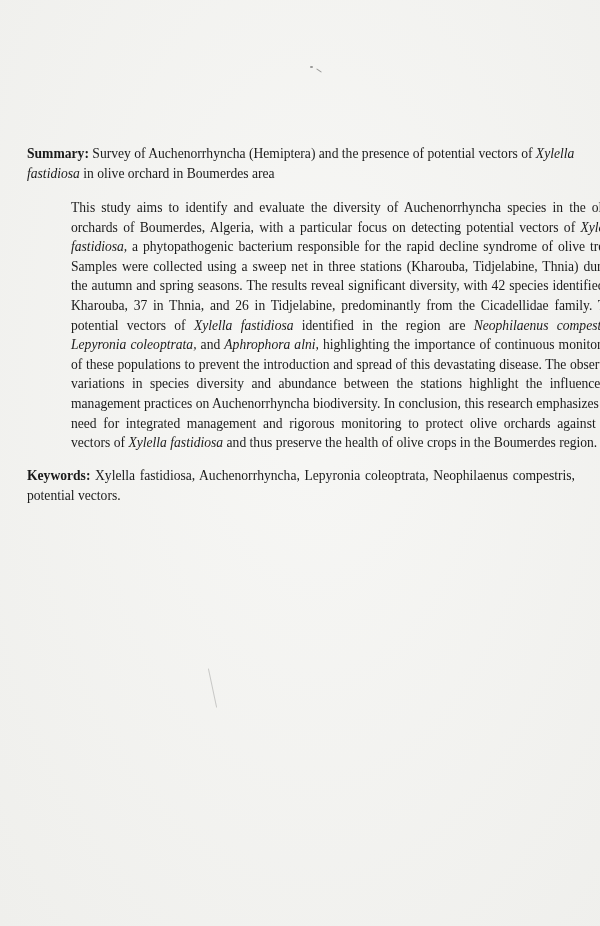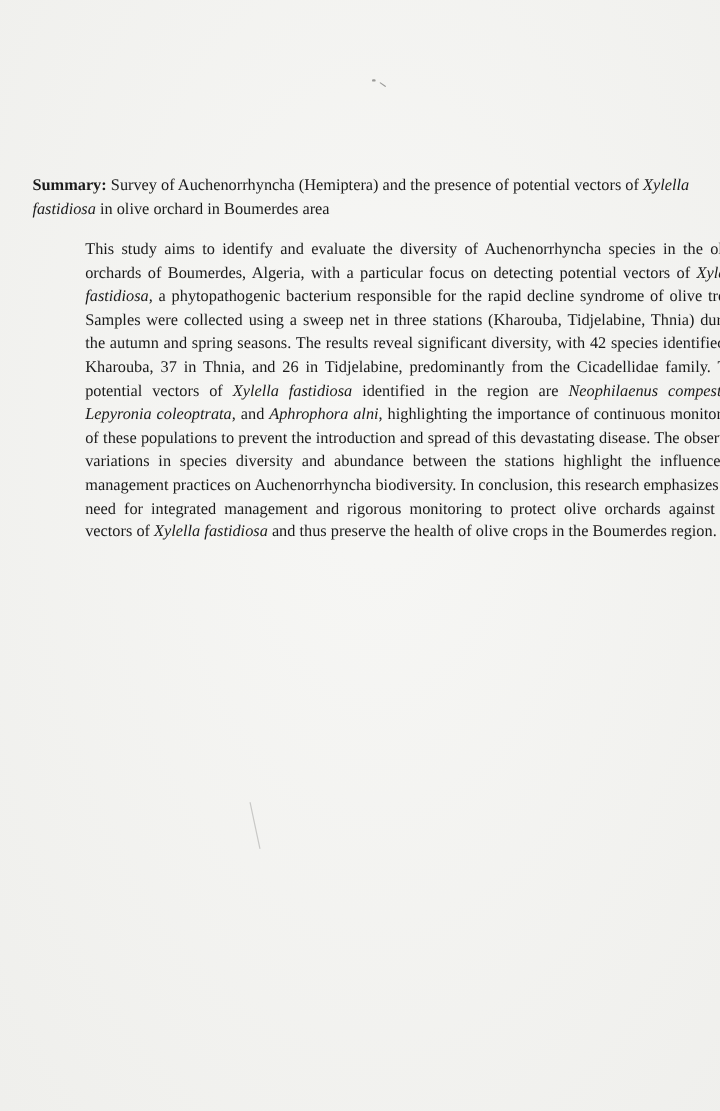--- a/index.html
+++ b/index.html
@@ -30,13 +30,16 @@
   <div class="speck" style="left:212px;top:668px;width:1px;height:40px;background:#c8c8c6;transform:rotate(-12deg);"></div>
 
   <div class="block summary">
     <p><span class="b">Summary:</span><span> Survey of Auchenorrhyncha (Hemiptera) and the presence of potential vectors of </span><span class="i">Xylella fastidiosa</span><span> in olive orchard in Boumerdes area</span></p>
   </div>
 
   <div class="block abstract">
     <p><span>This study aims to identify and evaluate the diversity of Auchenorrhyncha species in the olive orchards of Boumerdes, Algeria, with a particular focus on detecting potential vectors of </span><span class="i">Xylella fastidiosa,</span><span> a phytopathogenic bacterium responsible for the rapid decline syndrome of olive trees. Samples were collected using a sweep net in three stations (Kharouba, Tidjelabine, Thnia) during the autumn and spring seasons. The results reveal significant diversity, with 42 species identified in Kharouba, 37 in Thnia, and 26 in Tidjelabine, predominantly from the Cicadellidae family. The potential vectors of </span><span class="i">Xylella fastidiosa</span><span> identified in the region are </span><span class="i">Neophilaenus compestris, Lepyronia coleoptrata,</span><span> and </span><span class="i">Aphrophora alni,</span><span> highlighting the importance of continuous monitoring of these populations to prevent the introduction and spread of this devastating disease. The observed variations in species diversity and abundance between the stations highlight the influence of management practices on Auchenorrhyncha biodiversity. In conclusion, this research emphasizes the need for integrated management and rigorous monitoring to protect olive orchards against the vectors of </span><span class="i">Xylella fastidiosa</span><span> and thus preserve the health of olive crops in the Boumerdes region.</span></p>
   </div>
 
+  <div class="block keywords">
+    <p><span class="b">Keywords:</span><span> Xylella fastidiosa, Auchenorrhyncha, Lepyronia coleoptrata, Neophilaenus compestris, potential vectors.</span></p>
+  </div>
 </div>
 
 </body></html>

